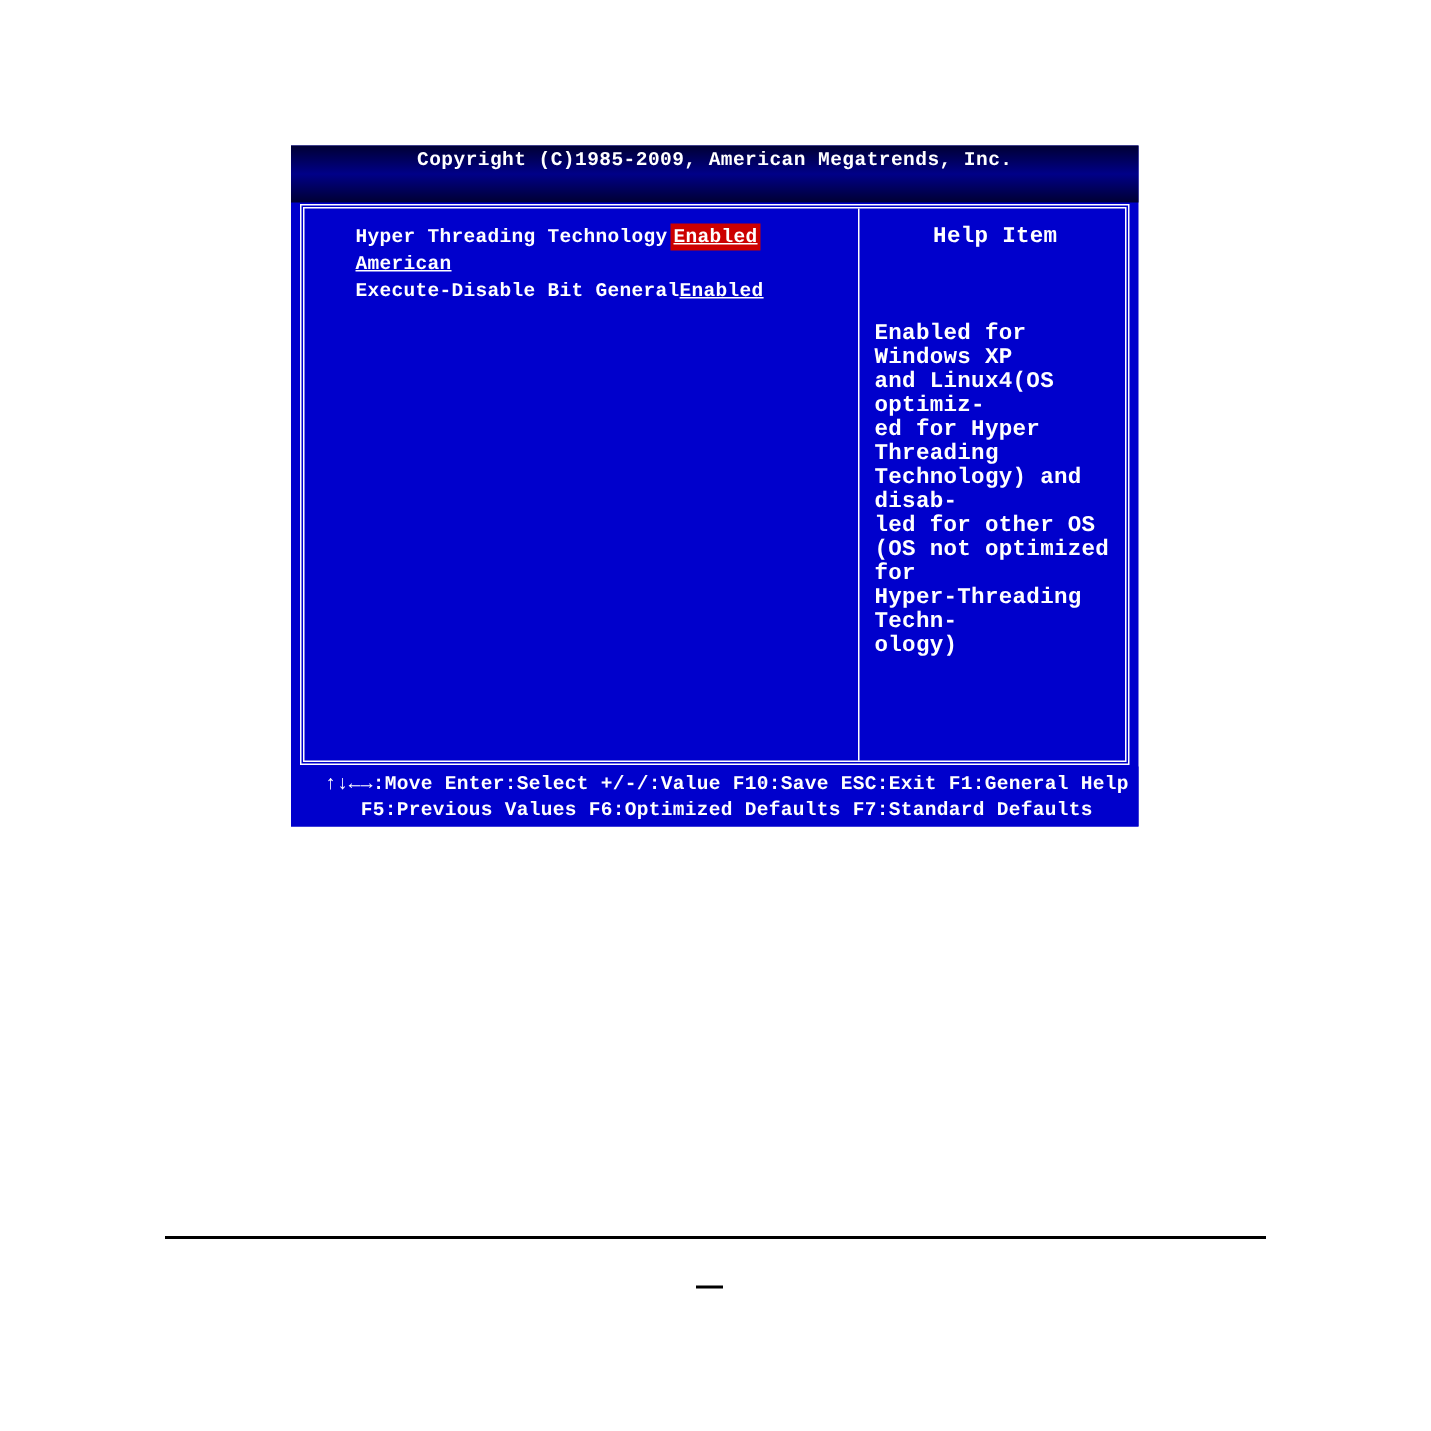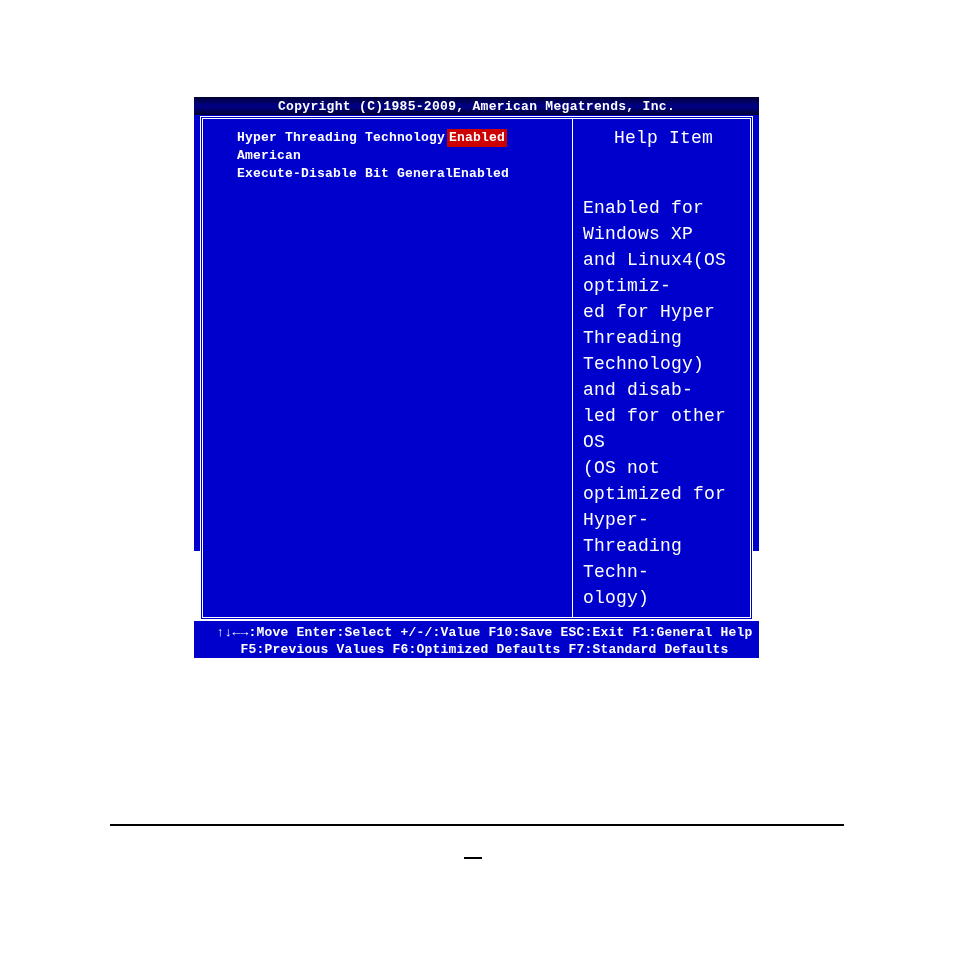--- a/index.html
+++ b/index.html
@@ -47,49 +47,50 @@
     padding: 10px 6px 6px 10px;
     color: #fff;
     font-size: 13px;
     font-weight: bold;
     letter-spacing: 0.2px;
   }
   .right-pane {
     flex: 1;
     padding: 10px 6px 6px 10px;
     color: #fff;
-    font-size: 18px;
-    font-weight: normal;
+    font-size: 15px;
+    font-weight: bold;
     letter-spacing: 0.2px;
   }
   .setting-row {
     display: flex;
     line-height: 18px;
     height: 18px;
     padding-left: 24px;
   }
   .setting-label {
     flex: 0 0 210px;
     white-space: nowrap;
   }
   .setting-value {
     white-space: nowrap;
+    text-decoration: underline;
   }
   .selected {
     background: #cc0000;
     color: #fff;
     padding: 0 2px;
   }
   .help-title {
     text-align: center;
     margin-bottom: 18px;
     line-height: 18px;
   }
   .help-text {
-    line-height: 26px;
+    line-height: 16px;
     white-space: pre-line;
     margin-top: 48px;
   }
   .bios-footer {
     height: 40px;
     background: #0000cc;
     color: #fff;
     font-weight: bold;
     font-size: 13px;
     text-align: center;

